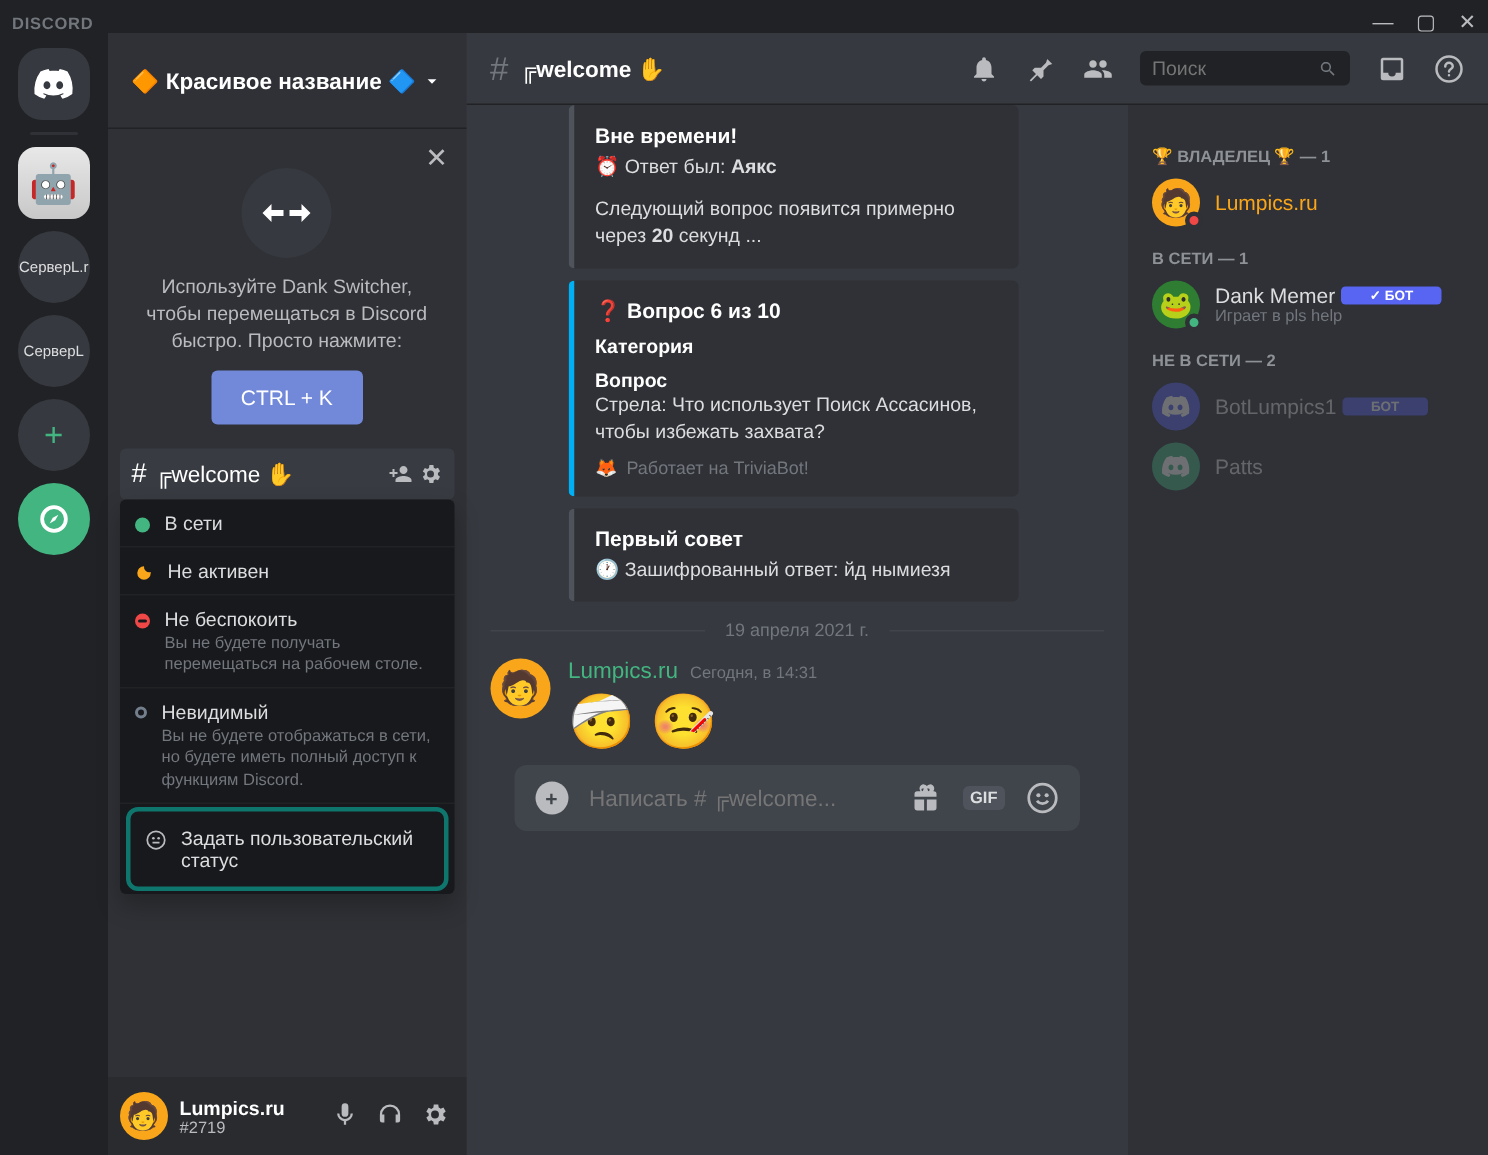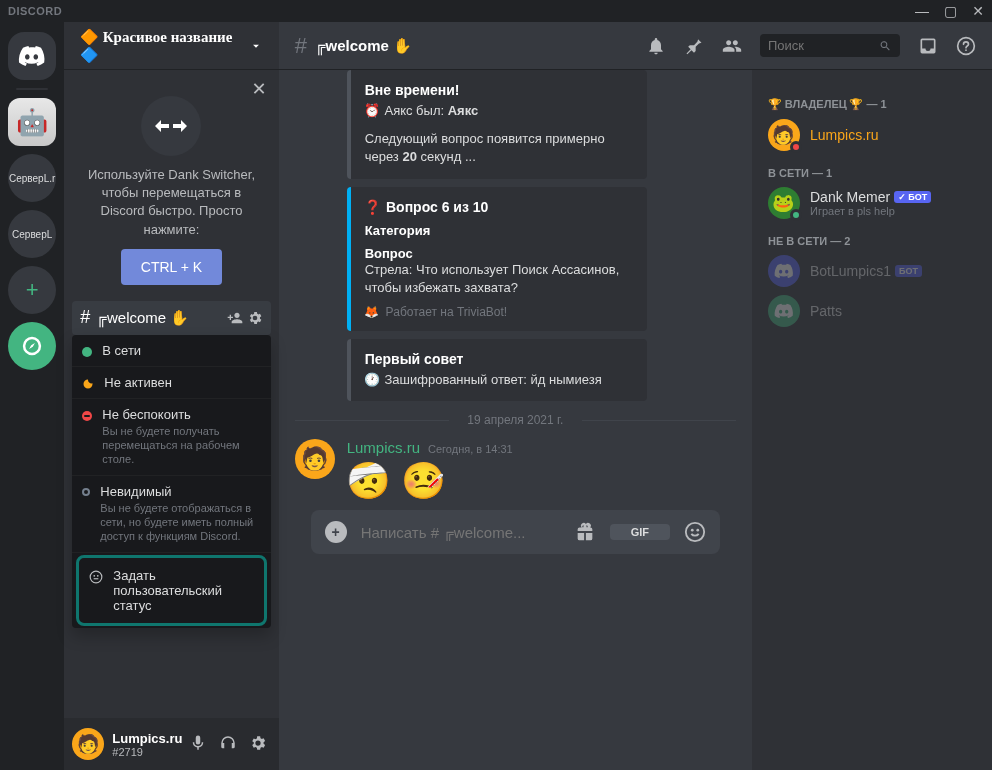--- a/index.html
+++ b/index.html
@@ -1,30 +1,30 @@
 <!DOCTYPE html>
 <html><head>
 <meta charset="utf-8">
 <style>
 * { box-sizing: border-box; margin: 0; padding: 0; }
 body { width: 992px; height: 770px; background: #000; font-family: 'Whitney', 'Helvetica Neue', Helvetica, Arial, sans-serif; color: #dcddde; overflow: hidden; position: relative; font-size: 14px; }
-.title-bar { height: 22px; background: #202225; display: flex; align-items: center; justify-content: space-between; padding: 0 8px; }
+.title-bar { height: 22px; background: #202225; display: flex; align-items: flex-end; justify-content: space-between; padding: 0 8px; }
 .title-bar-text { color: #72767d; font-size: 11px; font-weight: 600; letter-spacing: 0.5px; }
 .window-controls { display: flex; gap: 15px; color: #b9bbbe; }
 .window-btn { cursor: pointer; font-size: 14px; }
 .app { display: flex; height: 748px; background: #36393f; }
 .server-list { width: 72px; background: #202225; display: flex; flex-direction: column; align-items: center; padding-top: 10px; gap: 8px; }
 .server-pill { width: 48px; height: 48px; border-radius: 16px; background: #36393f; display: flex; align-items: center; justify-content: center; cursor: pointer; position: relative; }
 .server-pill.discord svg { fill: #fff; width: 28px; height: 22px; }
 .server-pill.text { font-size: 10px; color: #dcddde; text-align: center; border-radius: 50%; }
 .server-pill.add { color: #43b581; font-size: 22px; border-radius: 50%; }
 .server-pill.explore { background: #43b581; border-radius: 50%; color: #fff; }
 .server-divider { width: 32px; height: 2px; background: #2f3136; border-radius: 1px; }
 .channel-sidebar { width: 240px; background: #2f3136; display: flex; flex-direction: column; position: relative; }
-.server-header { height: 48px; display: flex; align-items: center; padding: 0 16px; border-bottom: 1px solid #202225; cursor: pointer; font-family: Liberation Serif, serif; }
+.server-header { height: 64px; display: flex; align-items: center; padding: 0 16px; border-bottom: 1px solid #202225; cursor: pointer; }
 .server-name { color: #fff; font-weight: 600; font-size: 15px; flex: 1; }
 .quick-switcher { padding: 16px; text-align: center; position: relative; }
 .qs-close { position: absolute; top: 8px; right: 12px; color: #b9bbbe; cursor: pointer; font-size: 18px; }
 .qs-icon { width: 60px; height: 60px; background: #36393f; border-radius: 50%; margin: 10px auto; display: flex; align-items: center; justify-content: center; position: relative; }
 .qs-text { color: #b9bbbe; font-size: 13px; line-height: 1.4; margin: 10px 0; }
 .qs-btn { background: #7289da; color: #fff; border: none; padding: 10px 20px; border-radius: 4px; font-size: 14px; cursor: pointer; font-weight: 500; display: inline-block; }
 .channel-row { height: 34px; display: flex; align-items: center; padding: 0 8px; margin: 0 8px; color: #8e9297; border-radius: 4px; cursor: pointer; }
 .channel-row.active { background: rgba(79,84,92,0.32); color: #fff; }
 .channel-hash { margin-right: 6px; font-size: 18px; }
 .channel-name { flex: 1; font-size: 15px; }
@@ -79,27 +79,27 @@
 .message-input input { flex: 1; background: transparent; border: none; outline: none; color: #dcddde; font-size: 15px; }
 .input-icon { width: 22px; height: 22px; border-radius: 50%; background: #b9bbbe; color: #40444b; display: flex; align-items: center; justify-content: center; font-weight: bold; cursor: pointer; }
 .members { width: 240px; background: #2f3136; padding: 16px 8px; overflow-y: auto; }
 .member-cat { color: #8e9297; font-size: 11px; font-weight: 600; text-transform: uppercase; padding: 4px 8px; margin-top: 8px; }
 .member { display: flex; align-items: center; gap: 10px; padding: 4px 8px; border-radius: 4px; cursor: pointer; }
 .member-avatar { width: 32px; height: 32px; border-radius: 50%; background: #5865f2; position: relative; display: flex; align-items: center; justify-content: center; font-size: 18px; }
 .member-info { flex: 1; }
 .member-name { font-size: 14px; }
 .member-name.owner { color: #faa61a; }
 .member-activity { color: #72767d; font-size: 11px; }
-.bot-tag { background: #5865f2; color: #fff; font-size: 9px; padding: 1px 4px; border-radius: 3px; font-weight: 600; }
+.bot-tag { background: #5865f2; color: #fff; font-size: 9px; padding: 1px 19px; border-radius: 3px; font-weight: 600; }
 .offline { opacity: 0.3; }
 .status-indicator { position: absolute; bottom: -2px; right: -2px; width: 12px; height: 12px; border-radius: 50%; border: 3px solid #2f3136; }
 .status-indicator.online { background: #43b581; }
 .status-indicator.dnd { background: #f04747; }
 .moon-svg { fill: #faa61a; }
-.gif-box { background: #4f545c; color: #dcddde; padding: 2px 21px; border-radius: 4px; font-size: 11px; font-weight: 700; }
+.gif-box { background: #4f545c; color: #dcddde; padding: 2px 5px; border-radius: 4px; font-size: 11px; font-weight: 700; }
 .robot-avatar { background: linear-gradient(#e8e8e8, #c8c8c8); display: flex; align-items: center; justify-content: center; font-size: 26px; width: 48px; height: 48px; border-radius: 12px; }
 </style>
 </head>
 <body>
 
 <div class="title-bar">
   <span class="title-bar-text">DISCORD</span>
   <div class="window-controls">
     <span class="window-btn">—</span>
     <span class="window-btn">▢</span>
@@ -251,21 +251,21 @@
             <path d="M12 17h0m0-3c0-2 3-2 3-4a3 3 0 00-6 0" stroke="#b9bbbe" stroke-width="2" fill="none" stroke-linecap="round"></path>
           </svg>
       </div>
     </div>
 
     <div class="content-area">
       <div class="messages">
         <div style="padding-left:52px;">
           <div class="embed">
             <div class="embed-title">Вне времени!</div>
-            <div class="embed-text"><span>⏰ Аякс был:</span> <b>Аякс</b></div>
+            <div class="embed-text"><span>⏰ Ответ был:</span> <b>Аякс</b></div>
             <div class="embed-text" style="margin-top:10px;"><span>Следующий вопрос появится примерно через</span> <b>20</b><span> секунд ...</span></div>
           </div>
           <div class="embed blue">
             <div class="embed-title">❓ Вопрос 6 из 10</div>
             <div class="embed-field-name">Категория</div>
             <div class="embed-field-name">Вопрос</div>
             <div class="embed-text">Стрела: Что использует Поиск Ассасинов, чтобы избежать захвата?</div>
             <div class="embed-footer">
                 <span>🦊</span>
                 <span>Работает на TriviaBot!</span>

